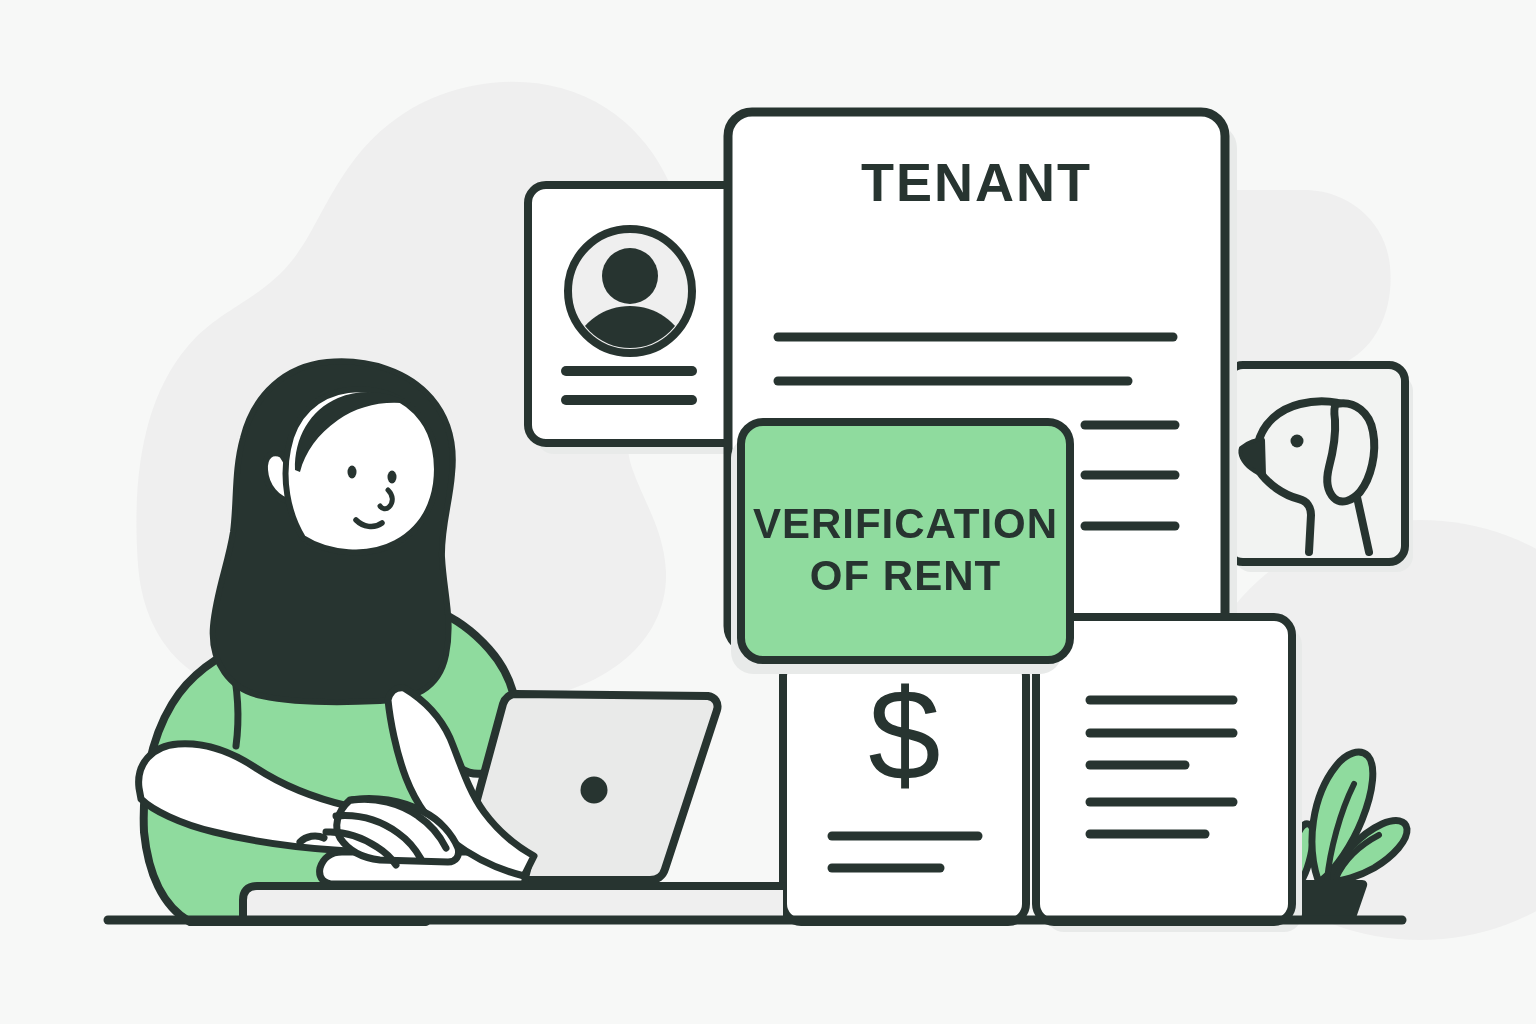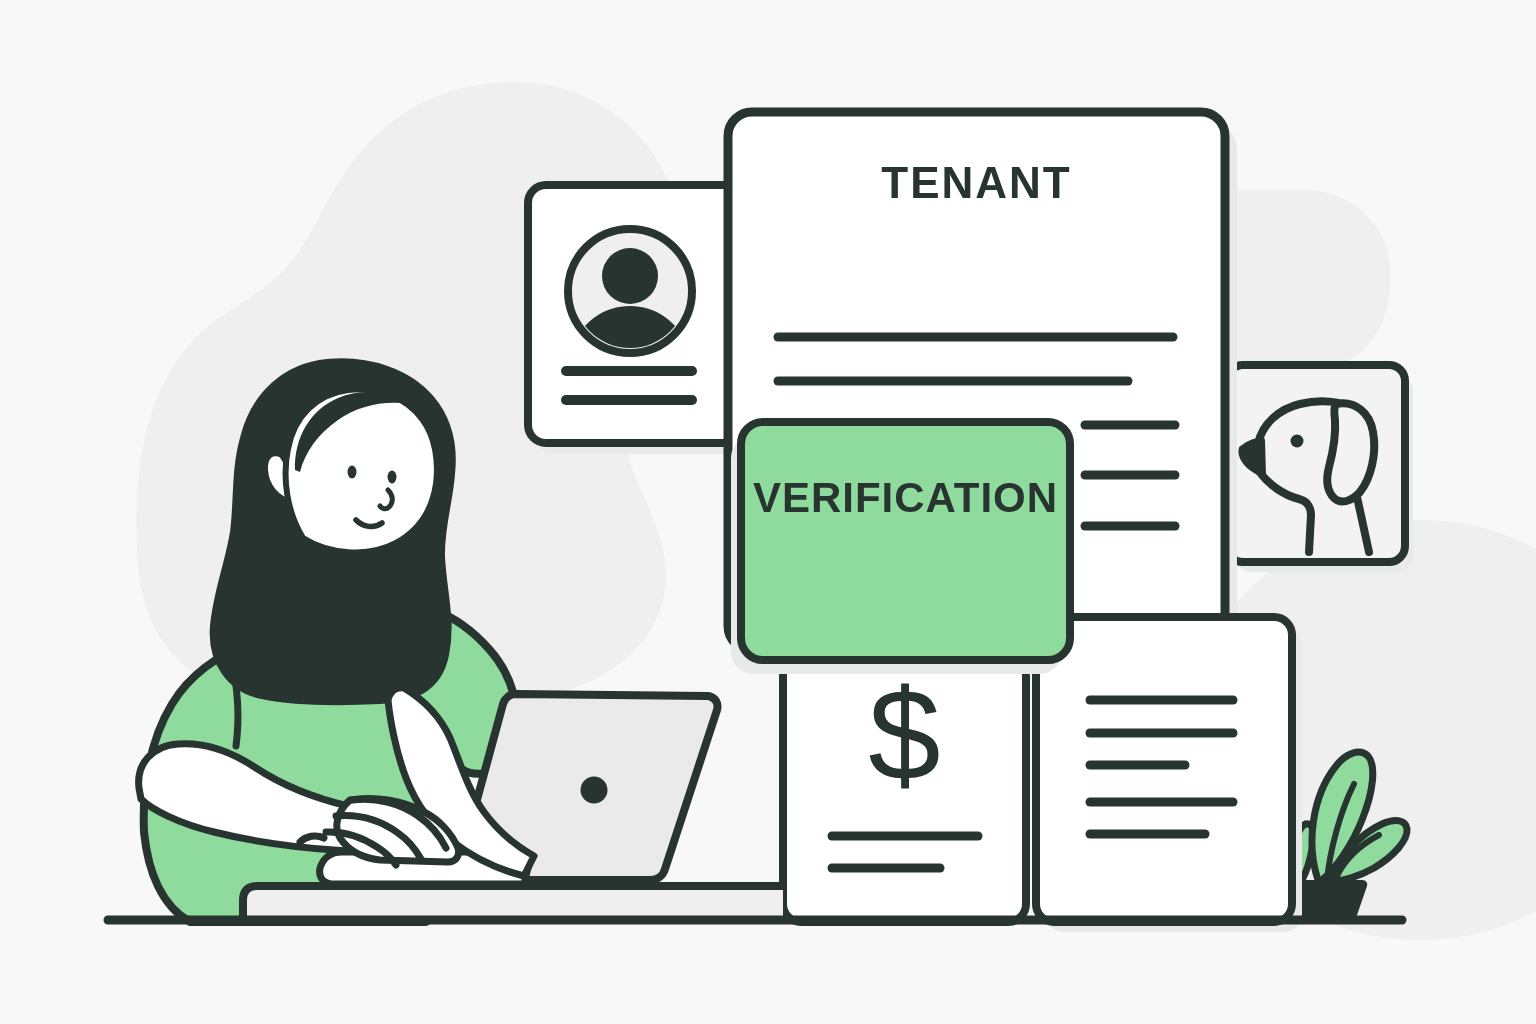--- a/index.html
+++ b/index.html
@@ -6,22 +6,22 @@
   .canvas{
     position:relative;width:1536px;height:1024px;overflow:hidden;
     background:#f7f8f7;font-family:"Liberation Sans",sans-serif;
   }
   .canvas svg{position:absolute;left:0;top:0;}
   .txt{
     position:absolute;color:#273430;text-align:center;
     font-family:"Liberation Sans",sans-serif;font-weight:700;
     -webkit-user-select:none;user-select:none;white-space:nowrap;
   }
-  .doc-title{left:728px;top:146px;width:497px;font-size:44px;line-height:73px;letter-spacing:2px;}
-  .verif-label{left:741px;top:472px;width:329px;font-size:42px;line-height:52px;letter-spacing:1px;}
+  .doc-title{left:728px;top:146px;width:497px;font-size:54px;line-height:73px;letter-spacing:2px;}
+  .verif-label{left:741px;top:498px;width:329px;font-size:42px;line-height:52px;letter-spacing:1px;}
   .dollar{left:783px;top:668px;width:243px;font-size:130px;line-height:134px;font-weight:400;}
 </style>
 </head>
 <body>
 
 <div class="canvas">
 
 <svg width="1536" height="1024" viewBox="0 0 1536 1024">
 
   <defs>
@@ -162,17 +162,18 @@
   <path d="M108,920 H1402" fill="none" stroke="#273430" stroke-width="9" stroke-linecap="round"></path>
 
 </svg>
 
 <div class="txt doc-title">
   <div>TENANT</div>
 </div>
 
 <div class="txt verif-label">
   <div>VERIFICATION</div>
+  <div>OF RENT</div>
 </div>
 
 <div class="txt dollar">$</div>
 
 </div>
 
 </body></html>

